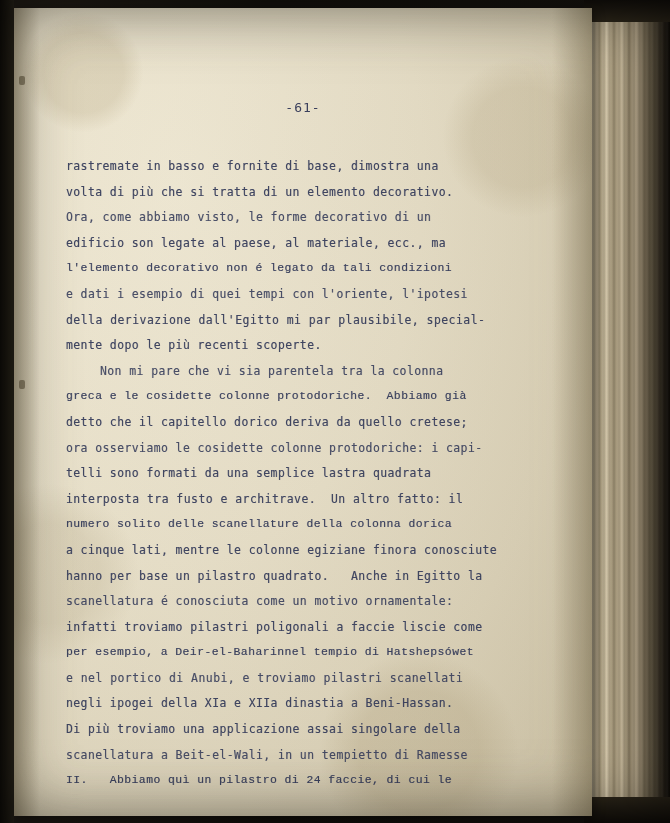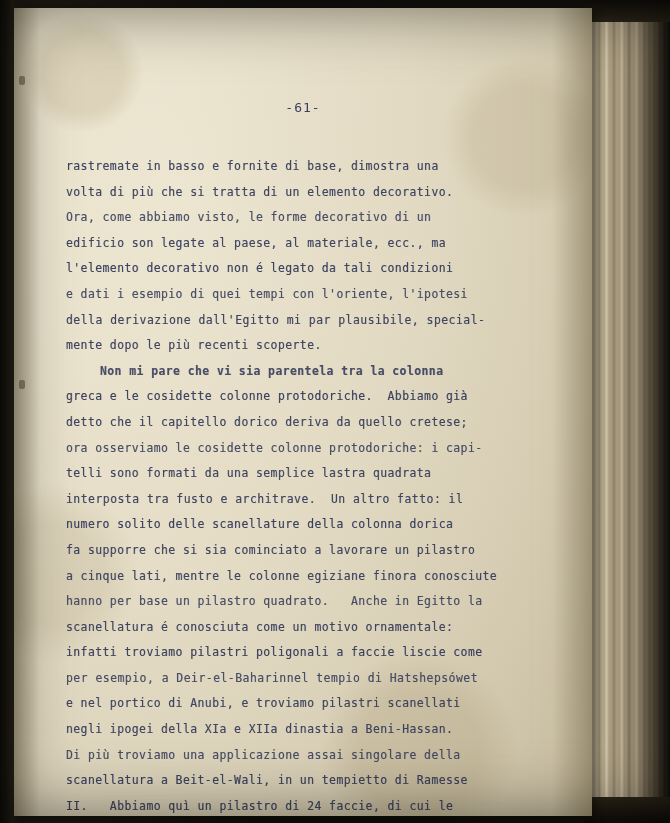--- a/index.html
+++ b/index.html
@@ -173,25 +173,25 @@
   .line {
     height: 25.6px;
     line-height: 25.6px;
     white-space: pre;
     color: #333a59;
     text-shadow:
       0.4px 0.3px 0 rgba(60,66,100,0.30),
       -0.3px 0.2px 0 rgba(40,46,80,0.18);
     opacity: 0.93;
   }
-  .line.indent { padding-left: 34px; font-weight: bold; }
+  .line.indent { padding-left: 34px; }
 
   
   .line:nth-child(3n)   { opacity: 0.88; }
-  .line:nth-child(5n)   { opacity: 0.95; }
+  .line:nth-child(5n)   { opacity: 0.95; font-family: Liberation Mono, monospace; }
   .line:nth-child(7n)   { letter-spacing: 0.5px; }
 
   
   #curl {
     position: absolute;
     right: 0; top: 0; bottom: 0;
     width: 40px;
     background: linear-gradient(90deg, rgba(120,105,70,0.0), rgba(90,78,50,0.40));
     pointer-events: none;
   }
@@ -230,21 +230,20 @@
           <div class="line">e dati i esempio di quei tempi con l'oriente, l'ipotesi</div>
           <div class="line">della derivazione dall'Egitto mi par plausibile, special-</div>
           <div class="line">mente dopo le più recenti scoperte.</div>
           <div class="line indent">Non mi pare che vi sia parentela tra la colonna</div>
           <div class="line">greca e le cosidette colonne protodoriche.  Abbiamo già</div>
           <div class="line">detto che il capitello dorico deriva da quello cretese;</div>
           <div class="line">ora osserviamo le cosidette colonne protodoriche: i capi-</div>
           <div class="line">telli sono formati da una semplice lastra quadrata</div>
           <div class="line">interposta tra fusto e architrave.  Un altro fatto: il</div>
           <div class="line">numero solito delle scanellature della colonna dorica</div>
-          <div class="line">fa supporre che si sia cominciato a lavorare un pilastro</div>
           <div class="line">a cinque lati, mentre le colonne egiziane finora conosciute</div>
           <div class="line">hanno per base un pilastro quadrato.   Anche in Egitto la</div>
           <div class="line">scanellatura é conosciuta come un motivo ornamentale:</div>
           <div class="line">infatti troviamo pilastri poligonali a faccie liscie come</div>
           <div class="line">per esempio, a Deir-el-Baharinnel tempio di Hatshepsówet</div>
           <div class="line">e nel portico di Anubi, e troviamo pilastri scanellati</div>
           <div class="line">negli ipogei della XIa e XIIa dinastia a Beni-Hassan.</div>
           <div class="line">Di più troviamo una applicazione assai singolare della</div>
           <div class="line">scanellatura a Beit-el-Wali, in un tempietto di Ramesse</div>
           <div class="line">II.   Abbiamo quì un pilastro di 24 faccie, di cui le</div>

